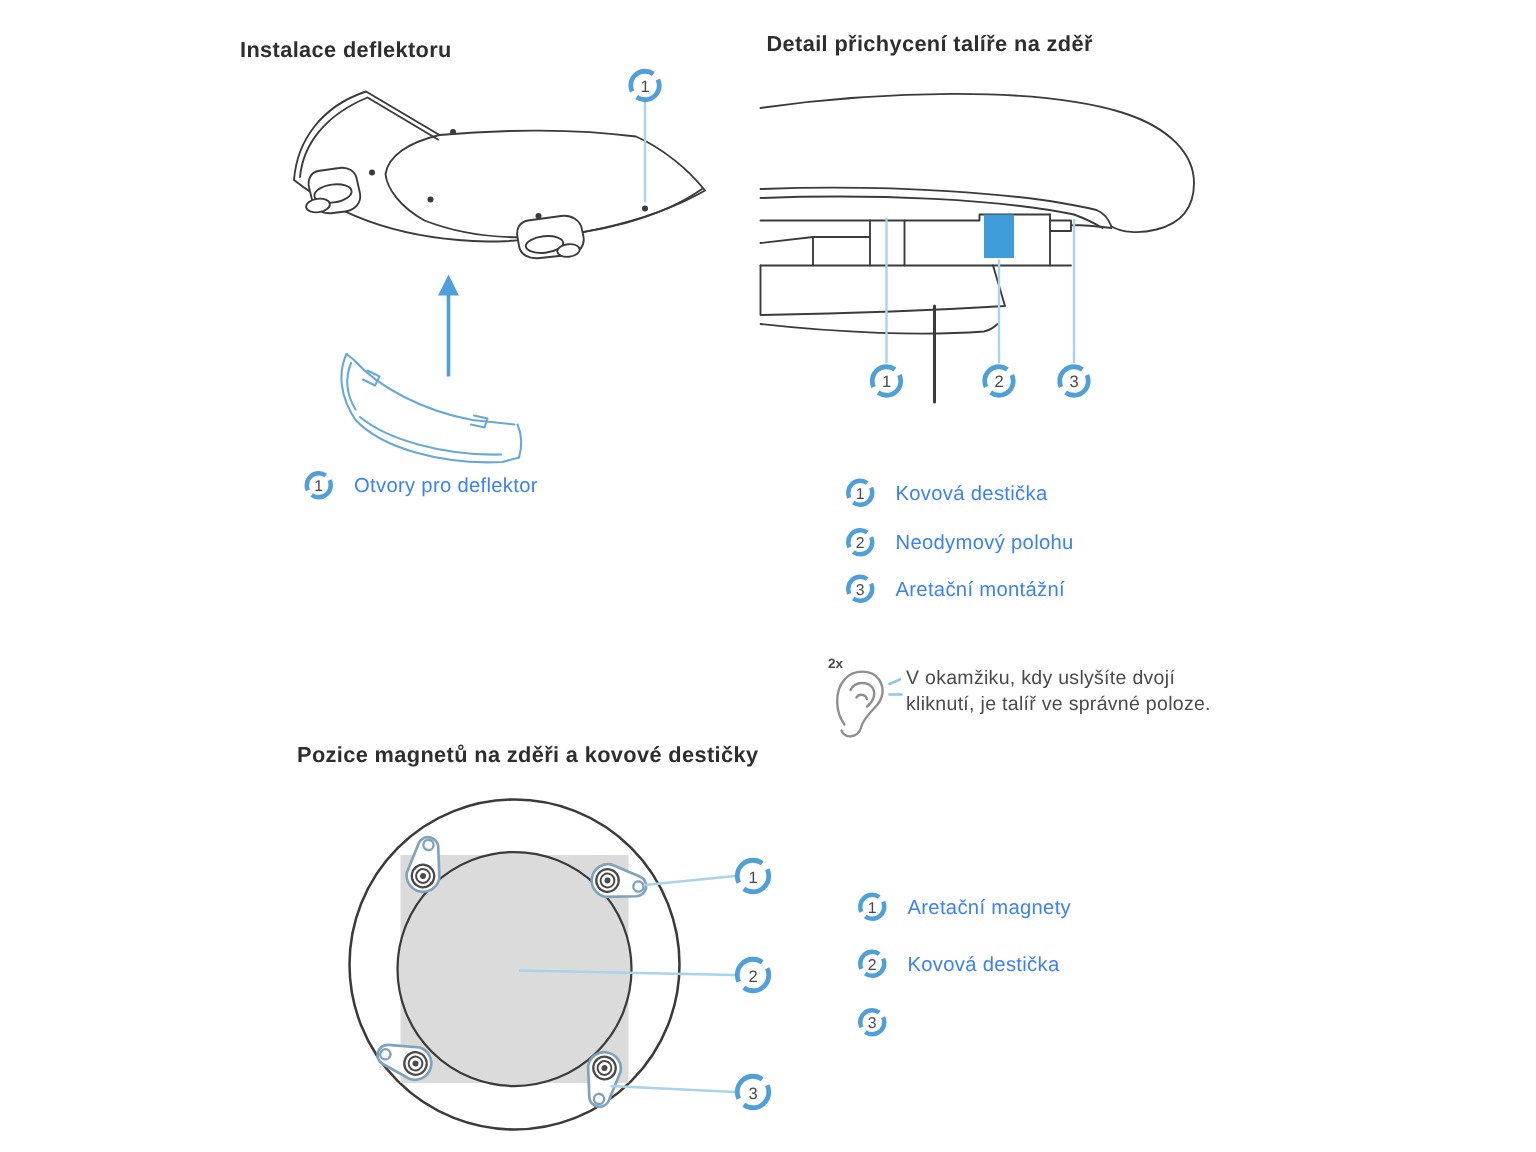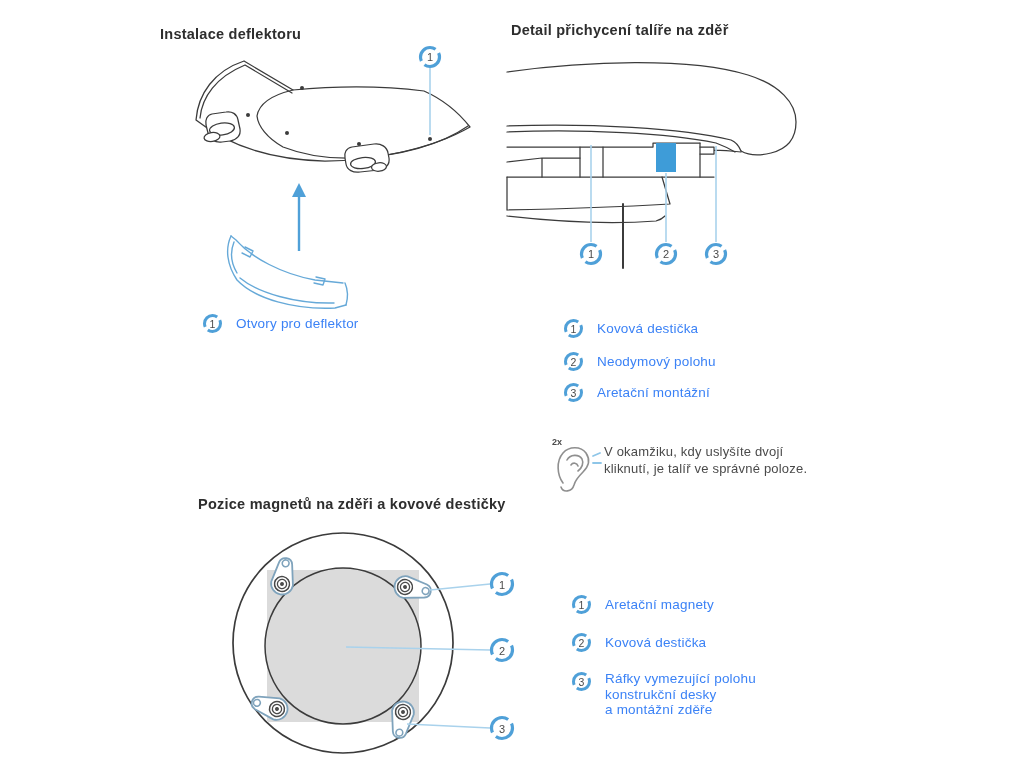--- a/index.html
+++ b/index.html
@@ -213,18 +213,15 @@
       <circle class="ring-c" cx="10.5" cy="10.5" r="8" pathLength="100"></circle>
       <text class="ring-t" x="10.5" y="14.5">2</text>
     </svg>
     <div class="legend-label">Kovová destička</div>
   </div>
   <div class="legend-row top-align" style="left:571px;top:671px;">
     <svg class="legend-ring" width="21" height="21" viewBox="0 0 21 21">
       <circle class="ring-c" cx="10.5" cy="10.5" r="8" pathLength="100"></circle>
       <text class="ring-t" x="10.5" y="14.5">3</text>
     </svg>
-    <div class="legend-label">Ráfky vymezující polohu
-konstrukční desky
-a montážní zděře</div>
   </div>
 
 </div>
 
 </body></html>

